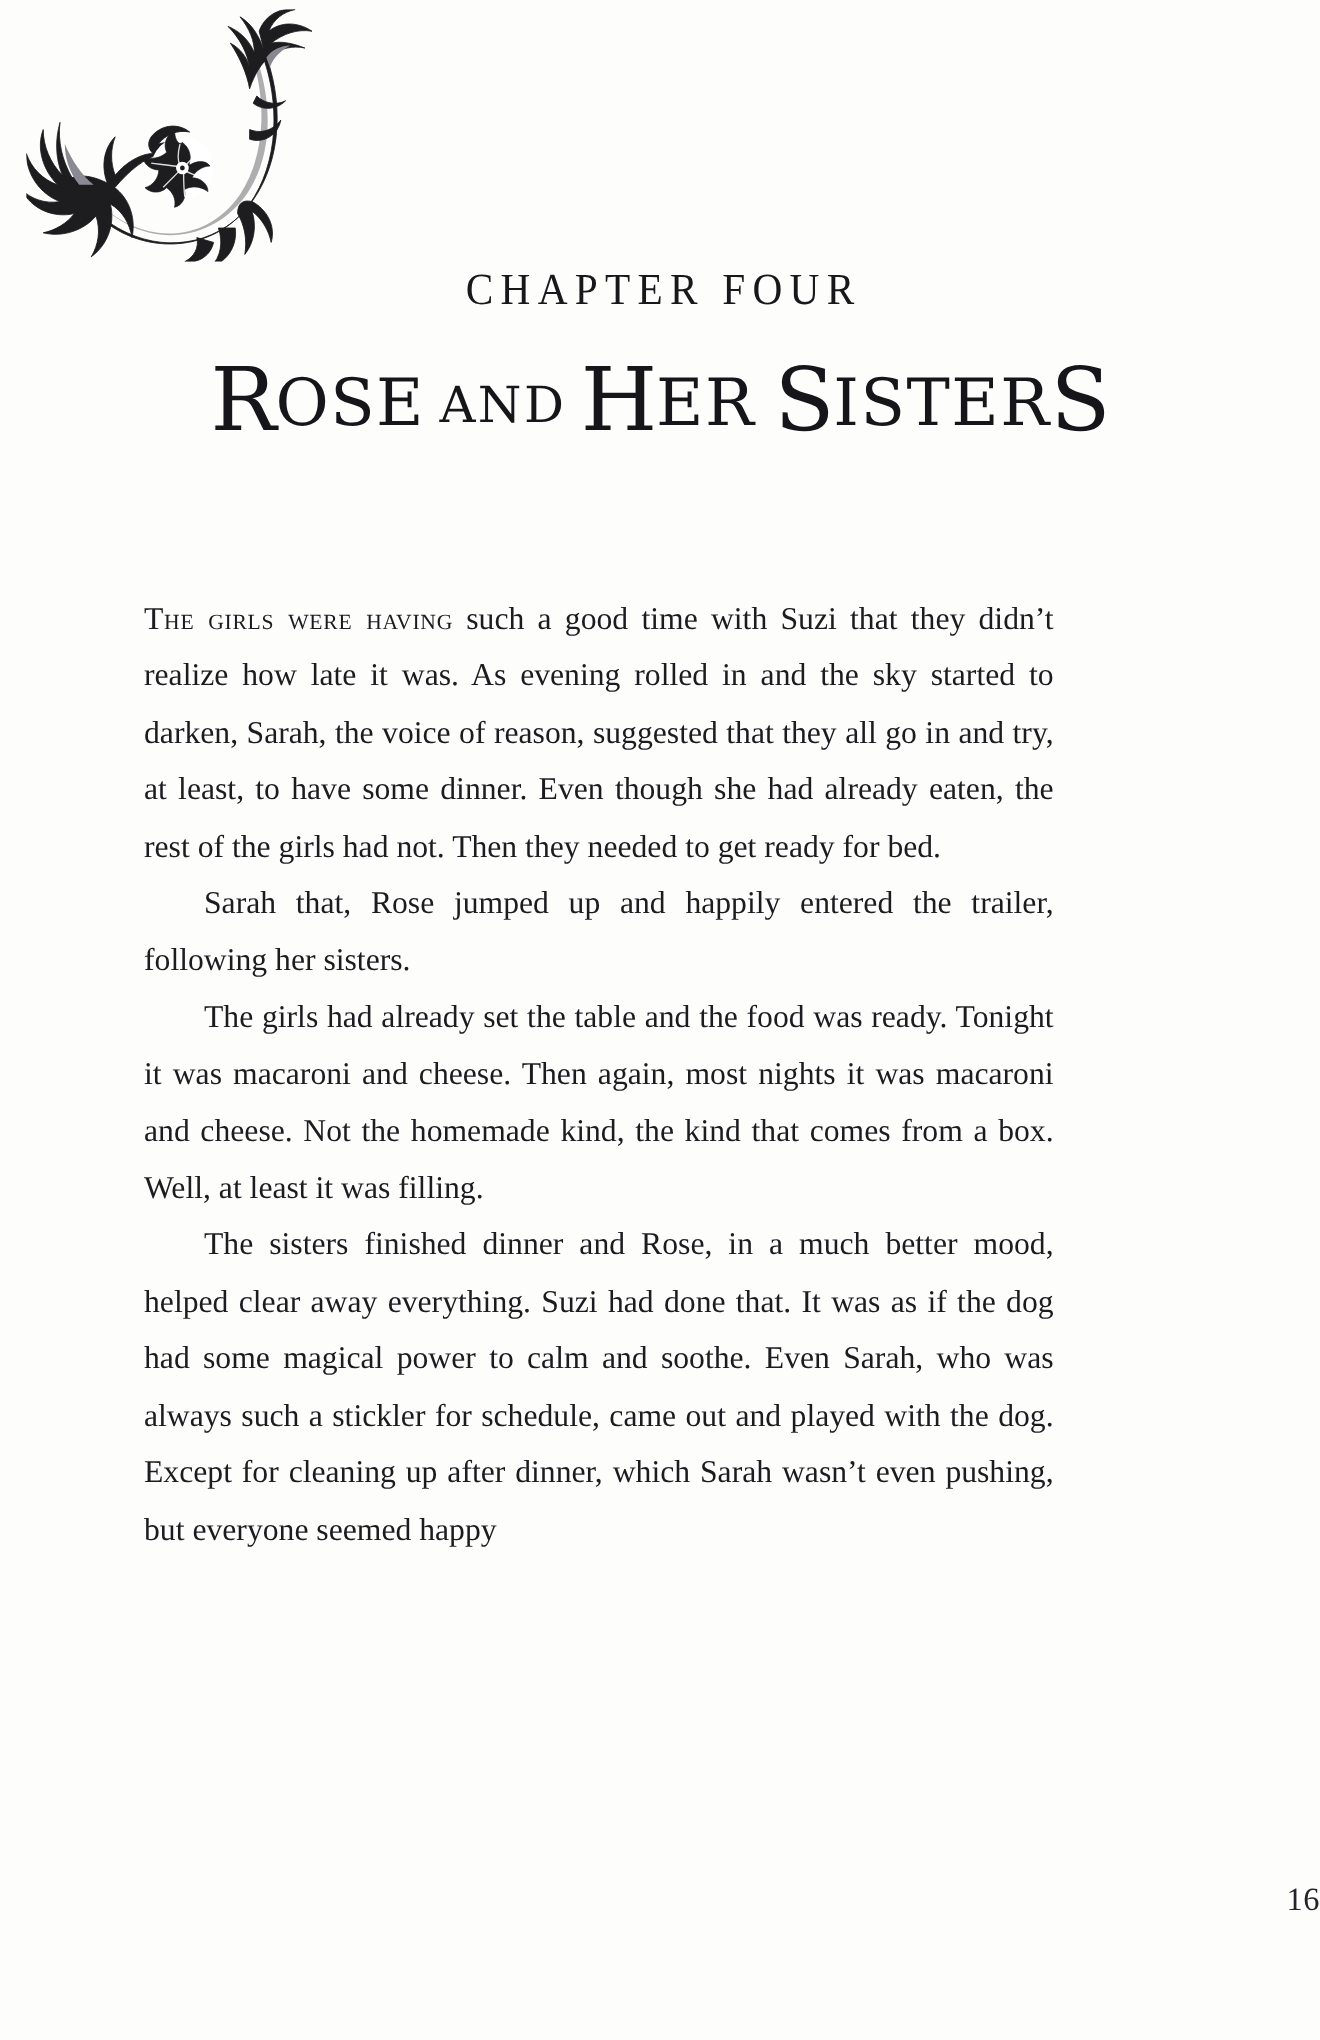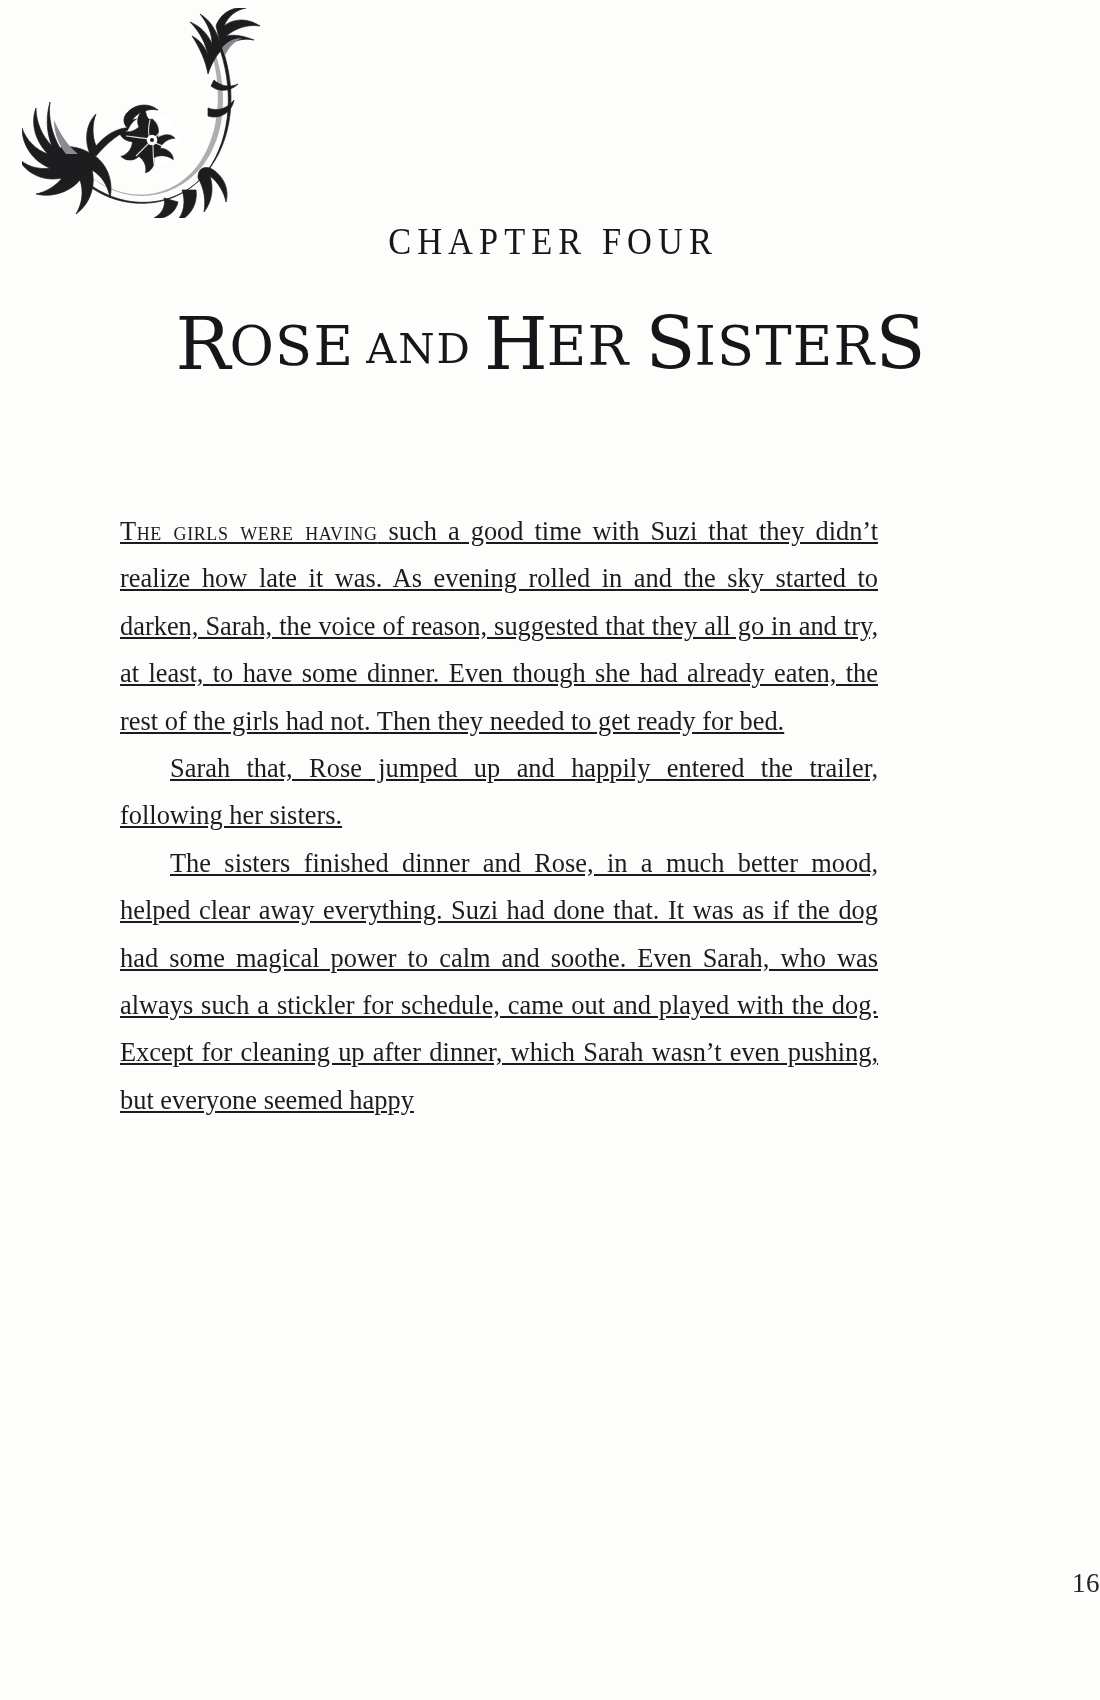--- a/index.html
+++ b/index.html
@@ -48,21 +48,21 @@
     text-indent: 6.5px;
     font-weight: 400;
     color: #18181c;
     line-height: 1.1;
     display: block;
     transform: scaleX(0.93);
   }
 
   .chapter-title {
     display: block;
-    margin-top: 40px;
+    margin-top: 30px;
     font-family: "DejaVu Serif", "Liberation Serif", serif;
     font-size: 63px;
     line-height: 1.0;
     color: #15151a;
     white-space: nowrap;
   }
   
   .t-word { display: inline-block; vertical-align: baseline; }
   .t-swash {
     font-size: 1.16em;
@@ -81,23 +81,22 @@
     margin: 0 12px;
     position: relative;
     top: -2px;
   }
   .t-sp { display: inline-block; width: 16px; }
 
   
   .body-text {
     position: absolute;
     left: 120px;
-    top: 508px;
+    top: 492px;
     width: 758px;
-    text-decoration: underline;
   }
   .body-text p {
     margin: 0;
     text-align: justify;
     text-justify: inter-word;
     font-size: 26.4px;
     line-height: 47.4px;
     color: #1b1b20;
     hyphens: none;
   }
@@ -192,18 +191,19 @@
   <div class="chapter-head">
     <span class="chapter-label">CHAPTER FOUR</span>
     <span class="chapter-title">
       <span class="t-word"><span class="t-swash">R</span><span class="t-rest">OSE</span></span><span class="t-and">AND</span><span class="t-word"><span class="t-swash">H</span><span class="t-rest">ER</span></span><span class="t-sp"></span><span class="t-word"><span class="t-swash">S</span><span class="t-rest">ISTER</span><span class="t-swash">S</span></span>
     </span>
   </div>
 
   <div class="body-text">
     <p><span class="smallcaps">The girls were having</span><span> such a good time with Suzi that they didn’t realize how late it was. As evening rolled in and the sky started to darken, Sarah, the voice of reason, suggested that they all go in and try, at least, to have some dinner. Even though she had already eaten, the rest of the girls had not. Then they needed to get ready for bed.</span></p>
     <p>Sarah that, Rose jumped up and happily entered the trailer, following her sisters.</p>
+    <p>The girls had already set the table and the food was ready. Tonight it was macaroni and cheese. Then again, most nights it was macaroni and cheese. Not the homemade kind, the kind that comes from a box. Well, at least it was filling.</p>
     <p>The sisters finished dinner and Rose, in a much better mood, helped clear away everything. Suzi had done that. It was as if the dog had some magical power to calm and soothe. Even Sarah, who was always such a stickler for schedule, came out and played with the dog. Except for cleaning up after dinner, which Sarah wasn’t even pushing, but everyone seemed happy</p>
   </div>
 
   <div class="folio">16</div>
 
 </div>
 
 </body></html>

